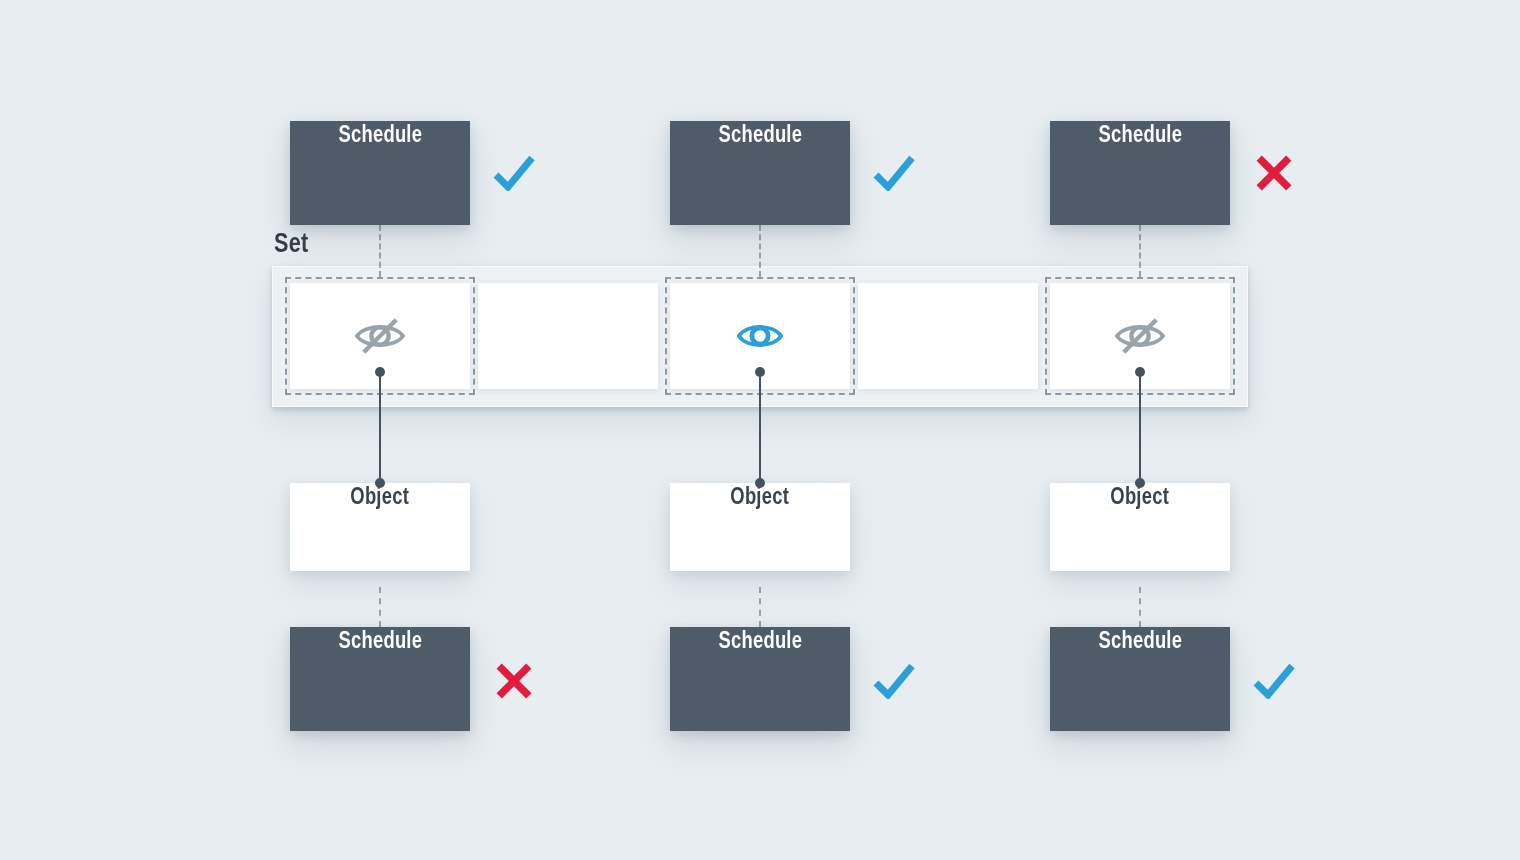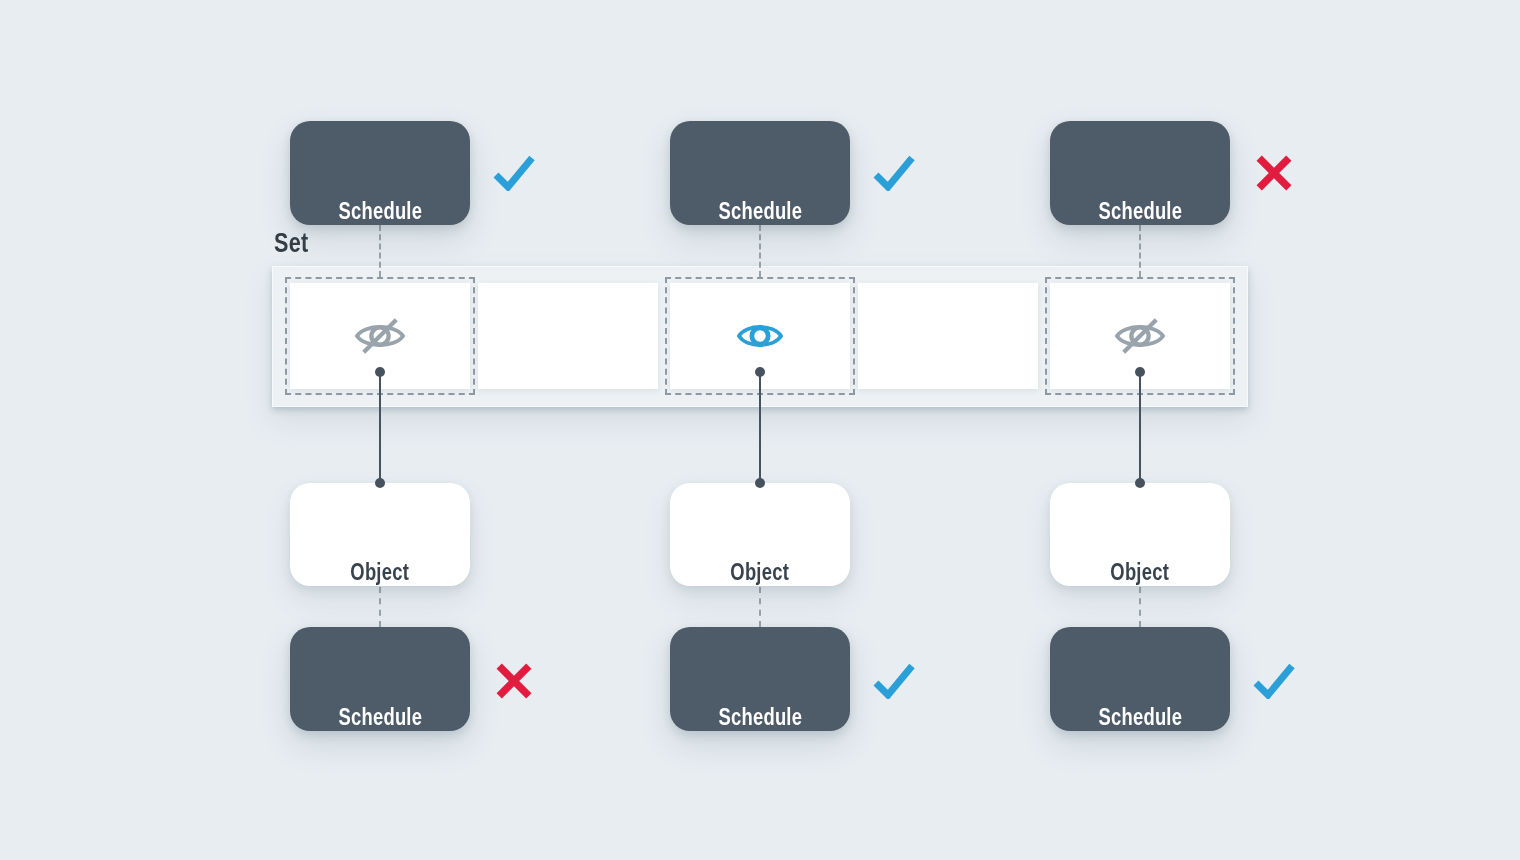--- a/index.html
+++ b/index.html
@@ -20,28 +20,28 @@
   body{
     background:var(--background);
     font-family:"Liberation Sans","DejaVu Sans",sans-serif;
     overflow:hidden;
   }
   .stage{position:relative;width:1520px;height:860px;}
 
   
   .box{
     position:absolute;width:180px;height:104px;
-    display:flex;align-items:flex-end;justify-content:center;border-radius:20px;
+    display:flex;align-items:flex-start;justify-content:center;
   }
   .schedule{
     background:var(--box-dark);color:var(--box-text-light);
     box-shadow:0 4px 10px rgba(96,116,130,.22), 0 14px 30px rgba(96,116,130,.18);
   }
   .object-box{
-    background:#ffffff;color:var(--text-dark);height:103px;
+    background:#ffffff;color:var(--text-dark);height:88px;
     box-shadow:0 4px 10px rgba(96,116,130,.16), 0 14px 28px rgba(96,116,130,.12);
   }
   .box-label{
     display:inline-block;transform:scaleX(.8);transform-origin:center;
     font-size:23px;font-weight:600;letter-spacing:.3px;white-space:nowrap;
   }
 
   
   .cx1{left:290px}.cx2{left:670px}.cx3{left:1050px}
   .row-top{top:121px}

